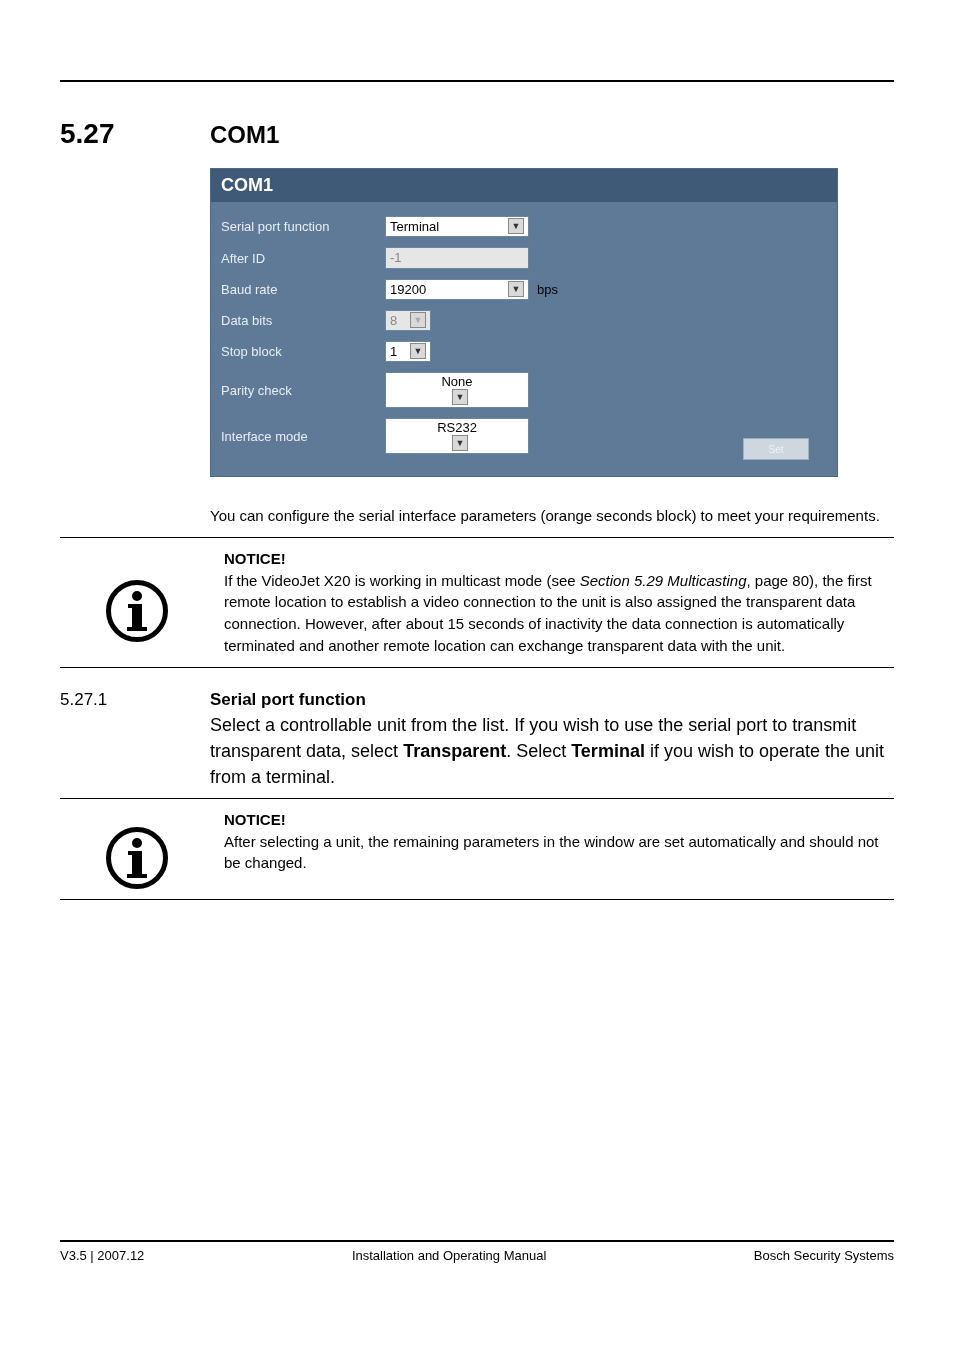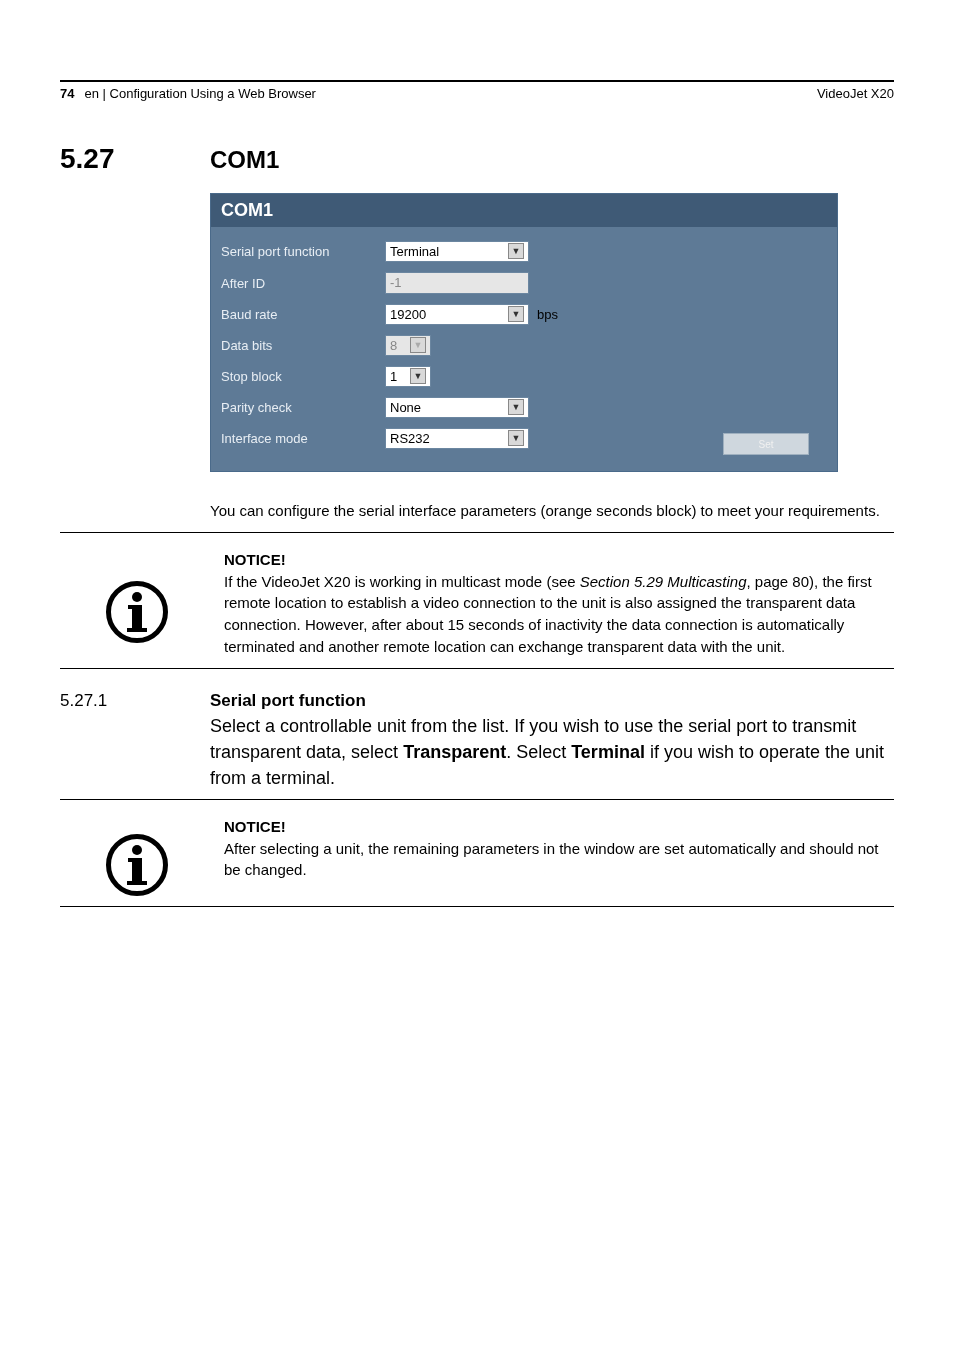--- a/index.html
+++ b/index.html
@@ -22,26 +22,26 @@
   .field { display: flex; align-items: center; gap: 8px; }
   .select, .tinput { background: #fff; border: 1px solid #6b86a0; font-size: 13px; padding: 1px 4px 2px 4px; display: inline-flex; align-items: center; justify-content: space-between; }
   .select .val { }
   .select .arrow { width: 16px; height: 16px; background: #d9d9d9; border: 1px solid #888; display: inline-flex; align-items: center; justify-content: center; margin-left: 6px; font-size: 9px; color: #333; }
   .select.disabled { background: #e6e6e6; color: #888; }
   .select.disabled .arrow { color: #aaa; }
   .tinput { width: 144px; height: 22px; }
   .tinput.disabled { background: #e6e6e6; color: #888; }
   .sel-w1 { width: 144px; }
   .sel-w2 { width: 46px; }
-  .sel-w3 { width: 144px; }
+  .sel-w3 { width: 144px; flex-direction: column; }
   .unit { color: #000000; font-size: 13px; }
   .set-row { grid-column: 1 / span 2; display: flex; justify-content: flex-end; padding-right: 18px; margin-top: -30px; }
-  .set-btn { background: #cfd7de; color: #f0f0f0; border: 1px solid #9fb0bf; width: 86px; height: 22px; font-size: 10px; display: inline-flex; align-items: center; justify-content: center; }
+  .set-btn { background: #cfd7de; color: #f0f0f0; border: 1px solid #9fb0bf; width: 66px; height: 22px; font-size: 10px; display: inline-flex; align-items: center; justify-content: center; }
   .para { font-size: 15px; line-height: 1.45; margin-top: 28px; margin-bottom: 10px; }
-  .notice-wrap { border-top: 1.5px solid #000; border-bottom: 1.5px solid #000; display: flex; gap: 14px; padding: 14px 0 10px 0; margin-top: 6px; }
+  .notice-wrap { border-top: 1.5px solid #000; border-bottom: 1.5px solid #000; display: flex; gap: 14px; padding: 8px 0 10px 0; margin-top: 6px; }
   .notice-icon-col { width: 150px; flex: 0 0 150px; display: flex; align-items: center; justify-content: flex-start; padding-left: 46px; padding-top: 20px; }
   .info-icon { width: 62px; height: 62px; border: 5px solid #000; border-radius: 50%; display: flex; flex-direction: column; align-items: center; justify-content: center; font-family: Georgia, 'Times New Roman', serif; font-weight: bold; }
   .info-icon .dot { width: 10px; height: 10px; background: #000; border-radius: 50%; margin-bottom: 3px; }
   .info-icon .stem { width: 10px; height: 27px; background: #000; position: relative; }
   .info-icon .stem::before { content: ""; position: absolute; top: 0; left: -4px; width: 14px; height: 4px; background: #000; }
   .info-icon .stem::after { content: ""; position: absolute; bottom: 0; left: -5px; width: 20px; height: 4px; background: #000; }
   .notice-text { flex: 1; font-size: 15px; line-height: 1.45; padding-top: 2px; }
   .notice-text .ntitle { font-weight: bold; }
   .notice-text .italic { font-style: italic; }
   .h2-row { display: flex; align-items: baseline; margin-top: 22px; }
@@ -50,27 +50,20 @@
   .subpara { font-size: 18px; line-height: 1.45; margin-left: 150px; margin-top: 2px; }
   .subpara .b { font-weight: bold; }
   .notice2 { margin-top: 8px; }
   .footer { margin-top: 340px; border-top: 2px solid #000; padding-top: 6px; display: flex; justify-content: space-between; font-size: 13px; }
 </style>
 </head>
 <body>
 
 <div class="page">
   <div class="top-rule"></div>
-  <div class="header-row">
-    <div class="header-left">
-      <span class="pn">74</span>
-      <span>en | Configuration Using a Web Browser</span>
-    </div>
-    <div class="header-right">VideoJet X20</div>
-  </div>
 
   <div class="body">
     <div class="h1-row">
       <div class="num-col">5.27</div>
       <div class="title-col">COM1</div>
     </div>
 
     <div class="content-col">
       <div class="panel">
         <div class="panel-head">COM1</div>
@@ -171,13 +164,18 @@
         </div>
       </div>
       <div class="notice-text">
         <div class="ntitle">NOTICE!</div>
         <span>After selecting a unit, the remaining parameters in the window are set automatically and should not be changed.</span>
       </div>
     </div>
 
   </div>
 
+  <div class="footer">
+    <span>V3.5 | 2007.12</span>
+    <span>Installation and Operating Manual</span>
+    <span>Bosch Security Systems</span>
+  </div>
 </div>
 
 </body></html>

